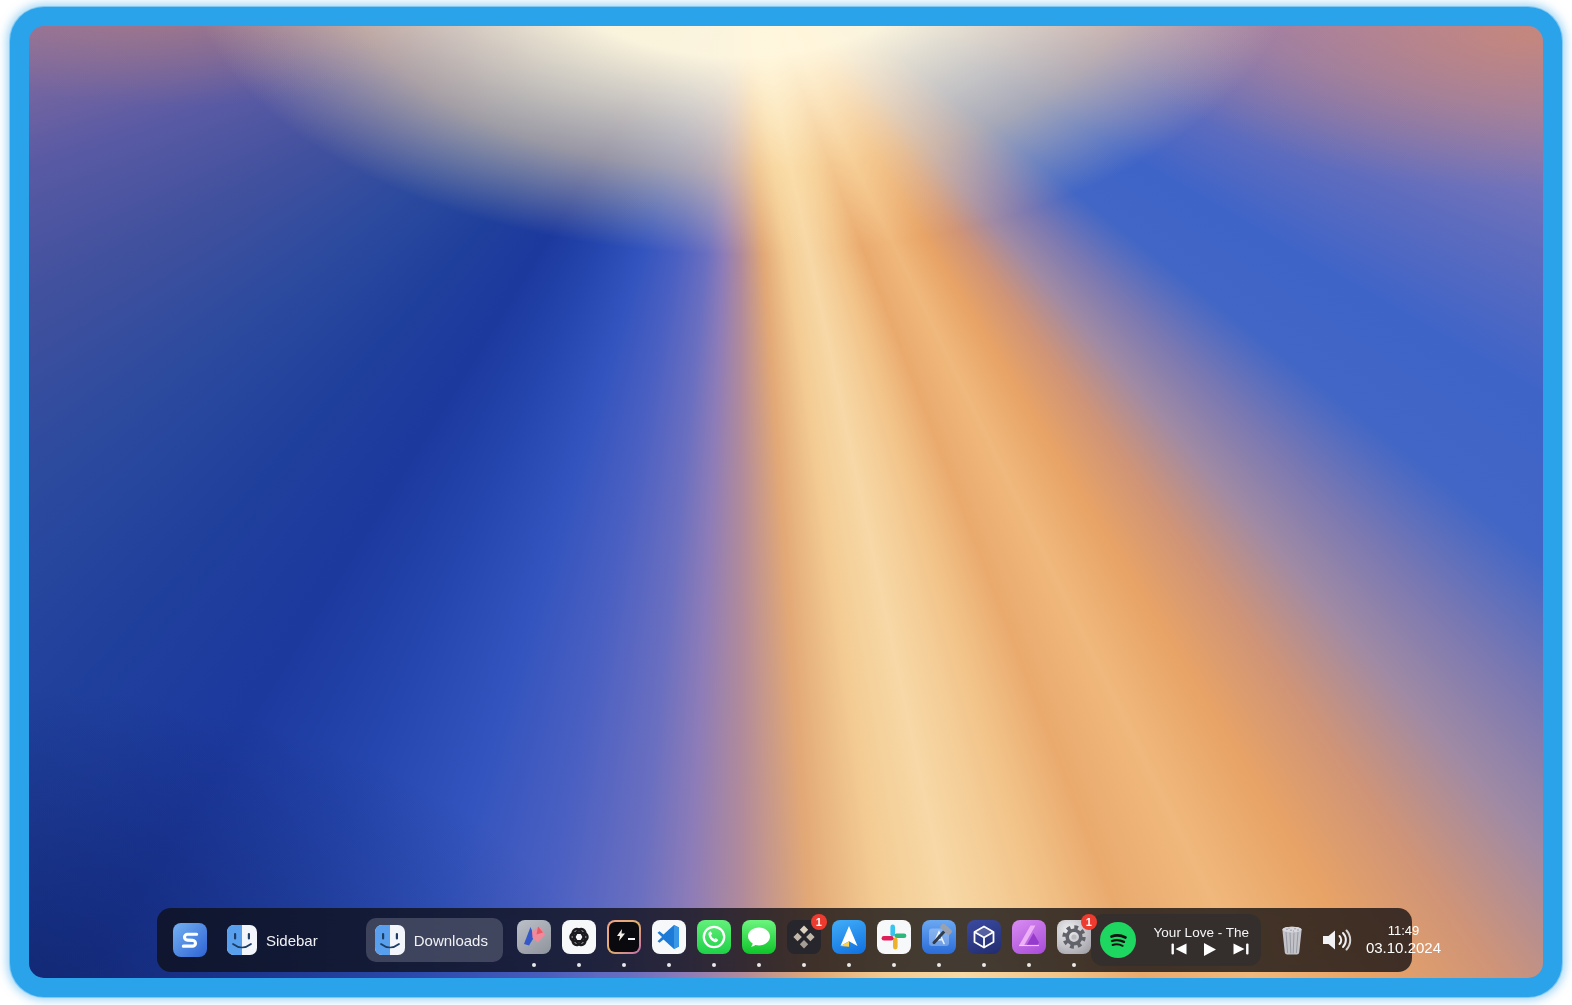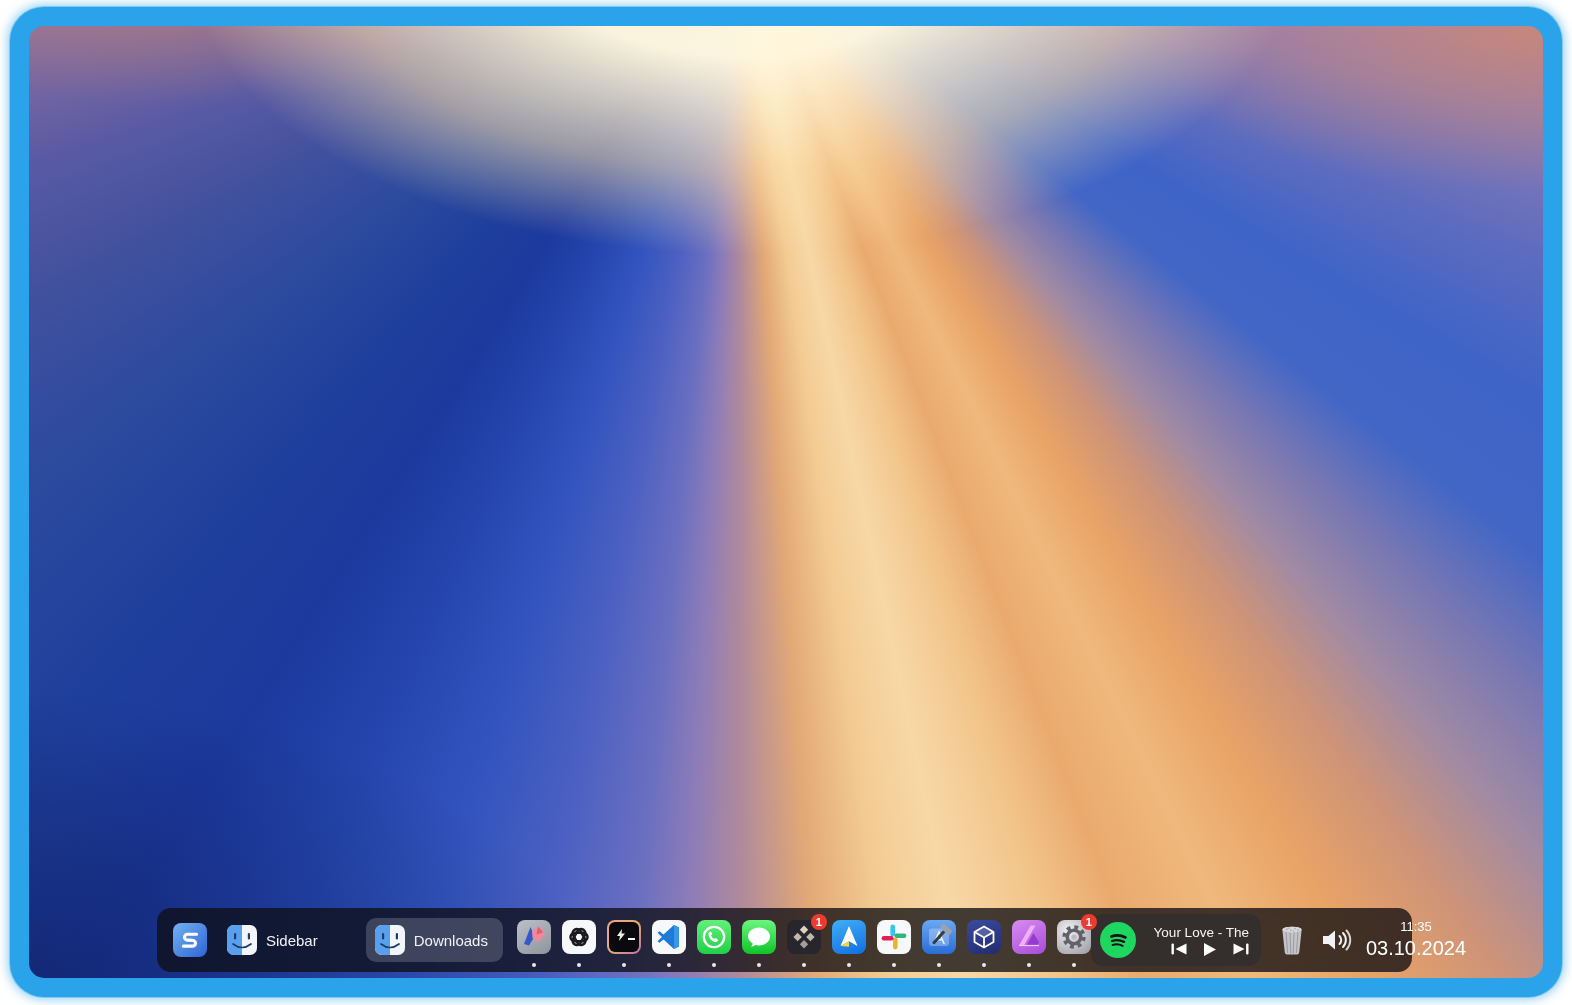--- a/index.html
+++ b/index.html
@@ -42,21 +42,21 @@
   .sp-circle{width:36px;height:36px;border-radius:50%;background:#1ED760;flex:none;
     display:flex;align-items:center;justify-content:center;}
   .np-col{display:flex;flex-direction:column;align-items:flex-end;width:104px;overflow:hidden;}
   .np-track{color:#f5f5f7;font-size:13.5px;white-space:nowrap;max-width:104px;overflow:hidden;}
   .np-controls{display:flex;align-items:center;gap:17px;margin-top:3px;}
   .np-controls .ctl{display:flex;align-items:center;justify-content:center;background:none;border:none;padding:0;cursor:default;}
   .trash{margin-left:16px;flex:none;display:flex;align-items:center;}
   .volume{margin-left:13px;flex:none;display:flex;align-items:center;}
   .clock{margin-left:14px;flex:none;color:#fff;text-align:center;line-height:1.25;}
   .clock .time{font-size:13px;}
-  .clock .date{font-size:20px;text-align:right;}
+  .clock .date{font-size:15px;text-align:right;}
   
   .bg-s{background:linear-gradient(135deg,#74b2f2,#2e63d4);}
   .bg-origami{background:linear-gradient(145deg,#bcc1c9,#8f949c);}
   .bg-white{background:#f7f8fa;}
   .bg-warp{background:linear-gradient(135deg,#f2a08a,#e0b06a,#c06ab0);padding:2px;box-sizing:border-box;}
   .warp-inner{width:100%;height:100%;border-radius:6px;background:#0a0a0e;display:flex;align-items:flex-end;
     gap:2px;padding:7px 0 0 7px;box-sizing:border-box;justify-content:flex-start;align-items:flex-start;}
   .warp-row{display:flex;align-items:flex-end;gap:2px;height:12px;}
   .warp-cursor{width:7px;height:2.5px;background:#f5f5f7;margin-bottom:1px;}
   .bg-whatsapp{background:linear-gradient(180deg,#63f07a,#1fd148);}
@@ -324,19 +324,19 @@
       <div class="volume">
         <svg width="32" height="26" viewBox="0 0 32 26">
           <path d="M3 9 h5.5 l6.5 -5.5 v19 l-6.5 -5.5 H3 Z" fill="#f2f2f5"></path>
           <path d="M19.5 9 a5.5 5.5 0 0 1 0 8" stroke="#f2f2f5" stroke-width="2" fill="none" stroke-linecap="round"></path>
           <path d="M23 6 a10 10 0 0 1 0 14" stroke="#f2f2f5" stroke-width="2" fill="none" stroke-linecap="round"></path>
           <path d="M26.5 3.5 a14 14 0 0 1 0 19" stroke="#f2f2f5" stroke-width="2" fill="none" stroke-linecap="round" opacity=".85"></path>
         </svg>
       </div>
 
       <div class="clock">
-        <div class="time">11:35</div>
+        <div class="time">11:49</div>
         <div class="date">03.10.2024</div>
       </div>
 
     </div>
   </div>
 </div>
 
 </body></html>

